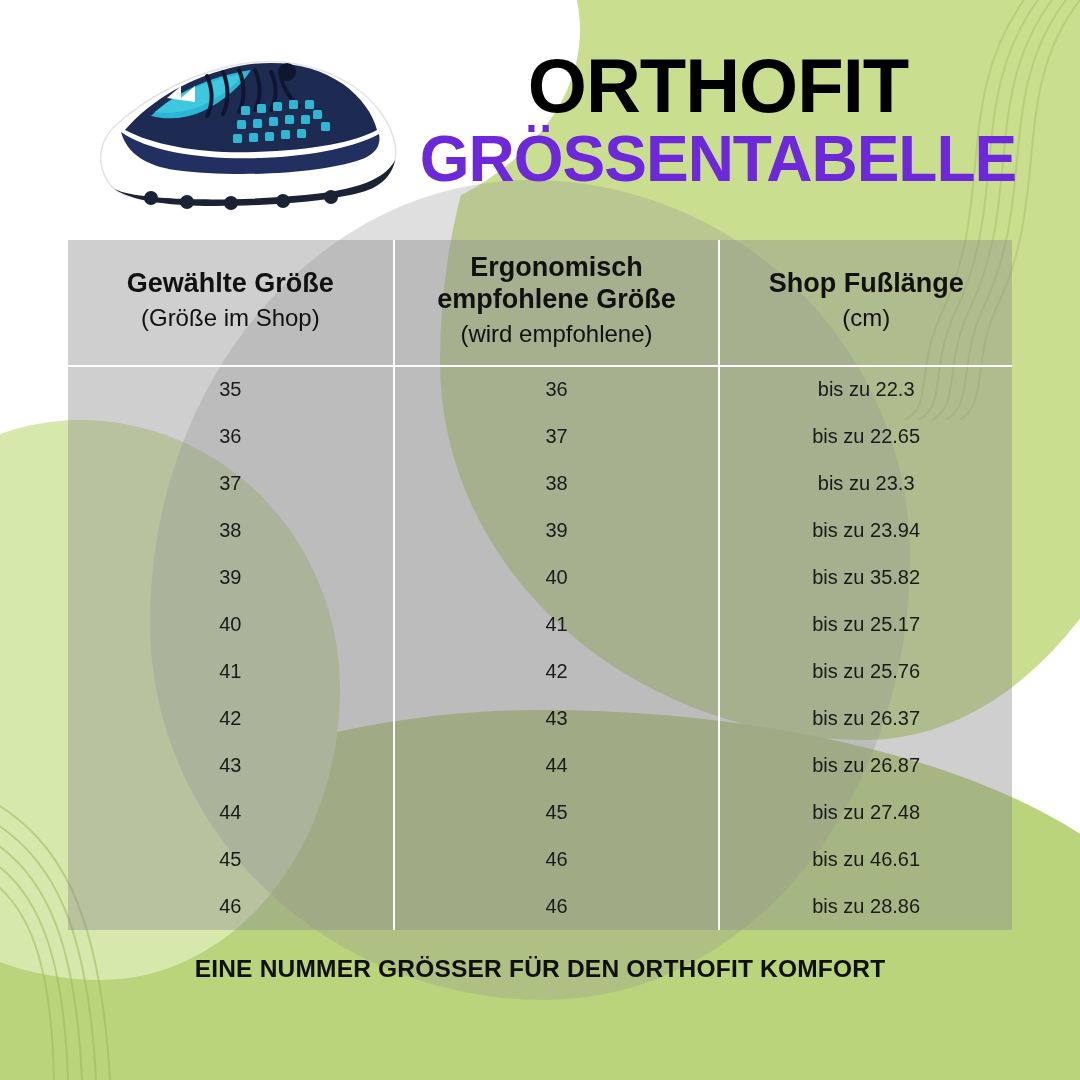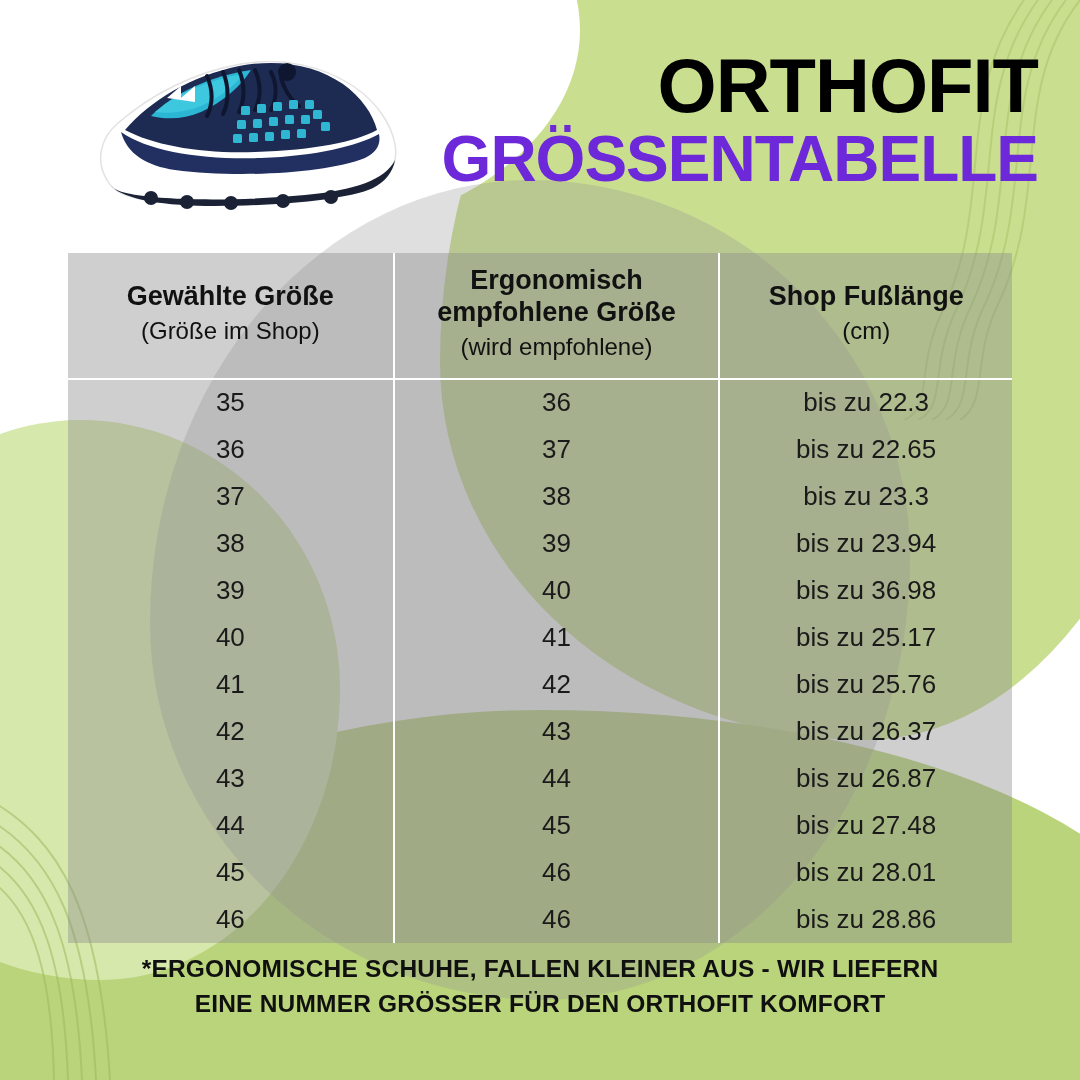--- a/index.html
+++ b/index.html
@@ -65,41 +65,41 @@
   }
   .shoe {
     position: absolute;
     left: 55px; top: 20px;
     width: 360px; height: 200px;
   }
   .title-wrap {
     position: absolute;
     right: 42px; top: 48px;
     width: 640px;
-    text-align: right;
+    text-align: center;
   }
   .title-1 {
     font-size: 76px;
     font-weight: 700;
     letter-spacing: -1px;
     color: #000000;
     line-height: 1.0;
   }
   .title-2 {
     font-size: 64px;
     font-weight: 700;
     letter-spacing: -1px;
     color: #6d28d9;
     line-height: 1.12;
   }
 
   
   .table-card {
     position: absolute;
-    left: 68px; top: 253px;
+    left: 68px; top: 240px;
     width: 944px; height: 690px;
     background: rgba(140,140,140,0.42);
   }
   table.size-table {
     width: 100%; height: 100%;
     border-collapse: collapse;
     table-layout: fixed;
   }
   table.size-table th {
     border-bottom: 2px solid #ffffff;
@@ -120,21 +120,21 @@
   .th-sub {
     display: block;
     font-size: 24px;
     font-weight: 400;
     color: #111111;
     line-height: 1.3;
     margin-top: 2px;
   }
   table.size-table td {
     text-align: center;
-    font-size: 26px;
+    font-size: 20px;
     color: #1a1a1a;
     height: 47px;
     padding: 0;
   }
   .col-a { width: 34.5%; }
   .col-b { width: 34.5%; }
   .col-c { width: 31%; }
 
   
   .footnote {
@@ -280,21 +280,21 @@
           <td>bis zu 23.3</td>
         </tr>
         <tr>
           <td>38</td>
           <td>39</td>
           <td>bis zu 23.94</td>
         </tr>
         <tr>
           <td>39</td>
           <td>40</td>
-          <td>bis zu 36.98</td>
+          <td>bis zu 35.82</td>
         </tr>
         <tr>
           <td>40</td>
           <td>41</td>
           <td>bis zu 25.17</td>
         </tr>
         <tr>
           <td>41</td>
           <td>42</td>
           <td>bis zu 25.76</td>
@@ -310,29 +310,28 @@
           <td>bis zu 26.87</td>
         </tr>
         <tr>
           <td>44</td>
           <td>45</td>
           <td>bis zu 27.48</td>
         </tr>
         <tr>
           <td>45</td>
           <td>46</td>
-          <td>bis zu 28.01</td>
+          <td>bis zu 46.61</td>
         </tr>
         <tr>
           <td>46</td>
           <td>46</td>
           <td>bis zu 28.86</td>
         </tr>
       </tbody>
     </table>
   </div>
 
   <div class="footnote">
-    <div>*ERGONOMISCHE SCHUHE, FALLEN KLEINER AUS - WIR LIEFERN</div>
     <div>EINE NUMMER GRÖSSER FÜR DEN ORTHOFIT KOMFORT</div>
   </div>
 
 </div>
 
 </body></html>

